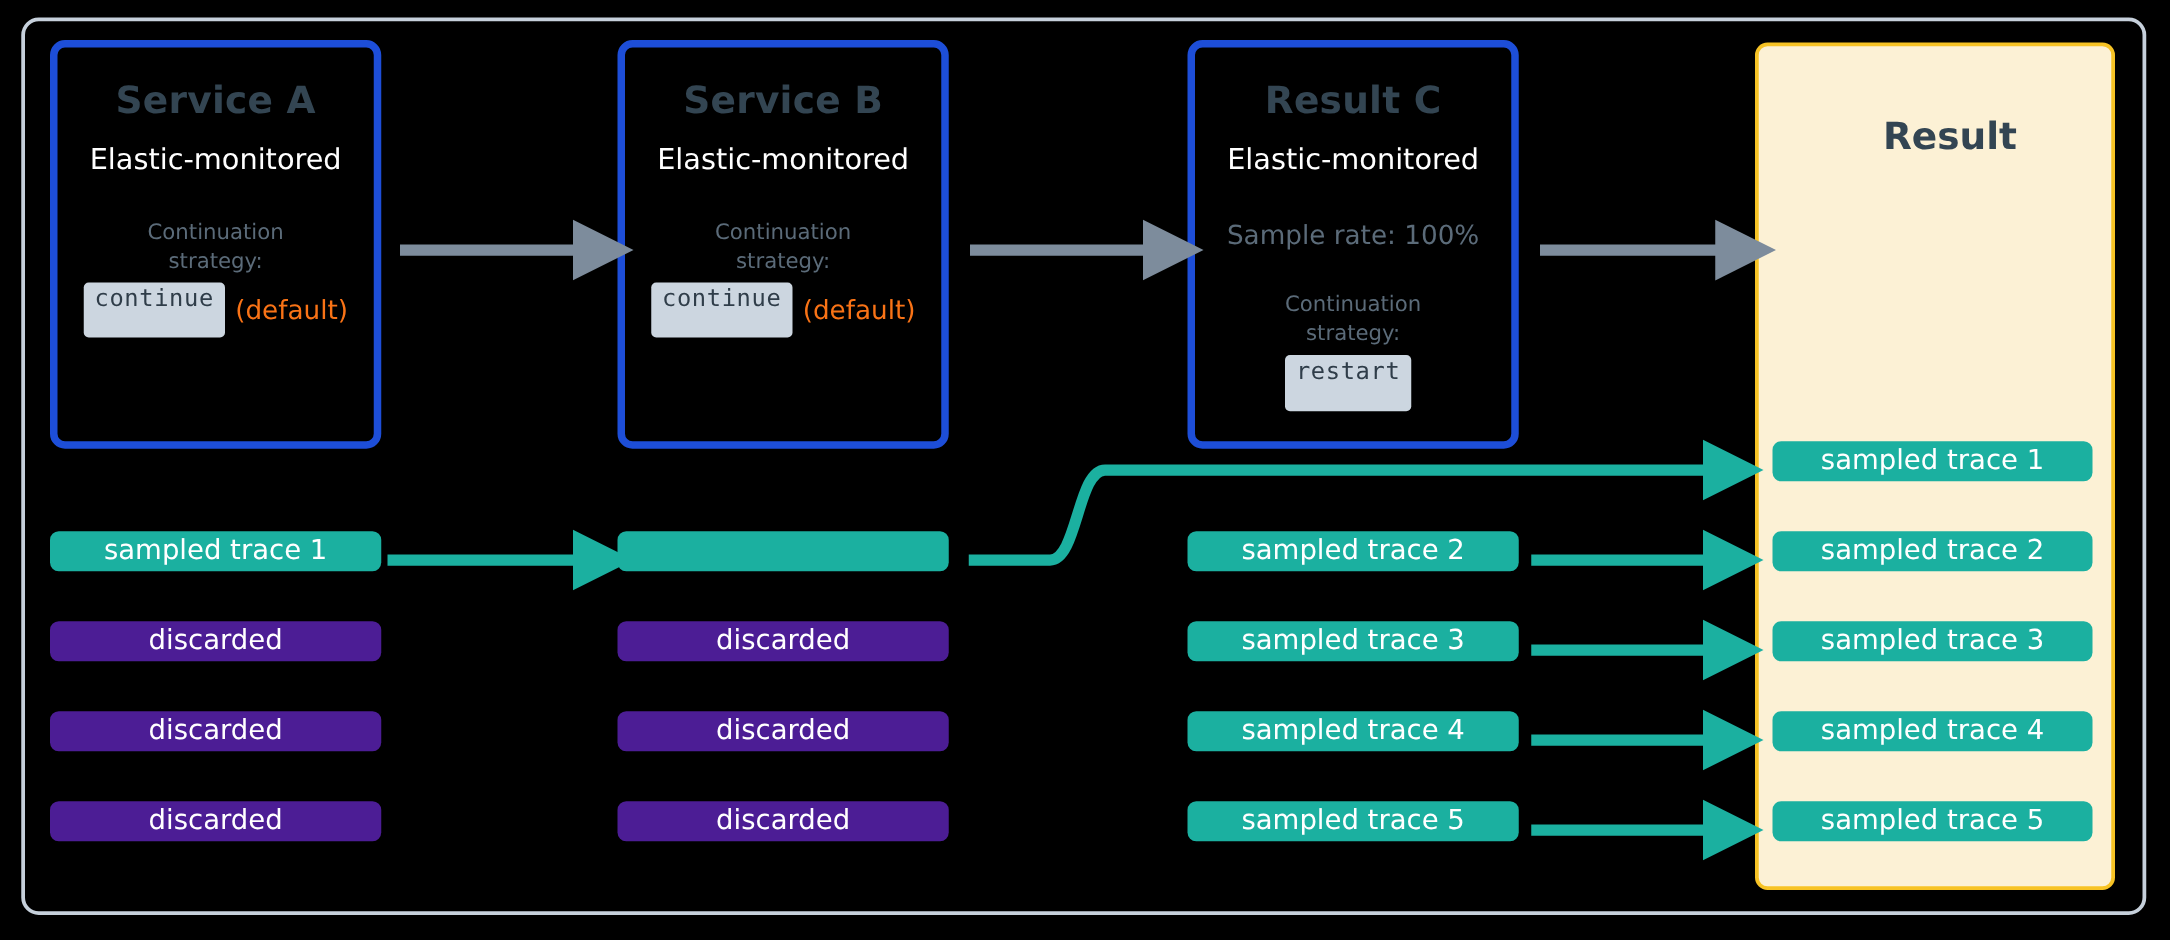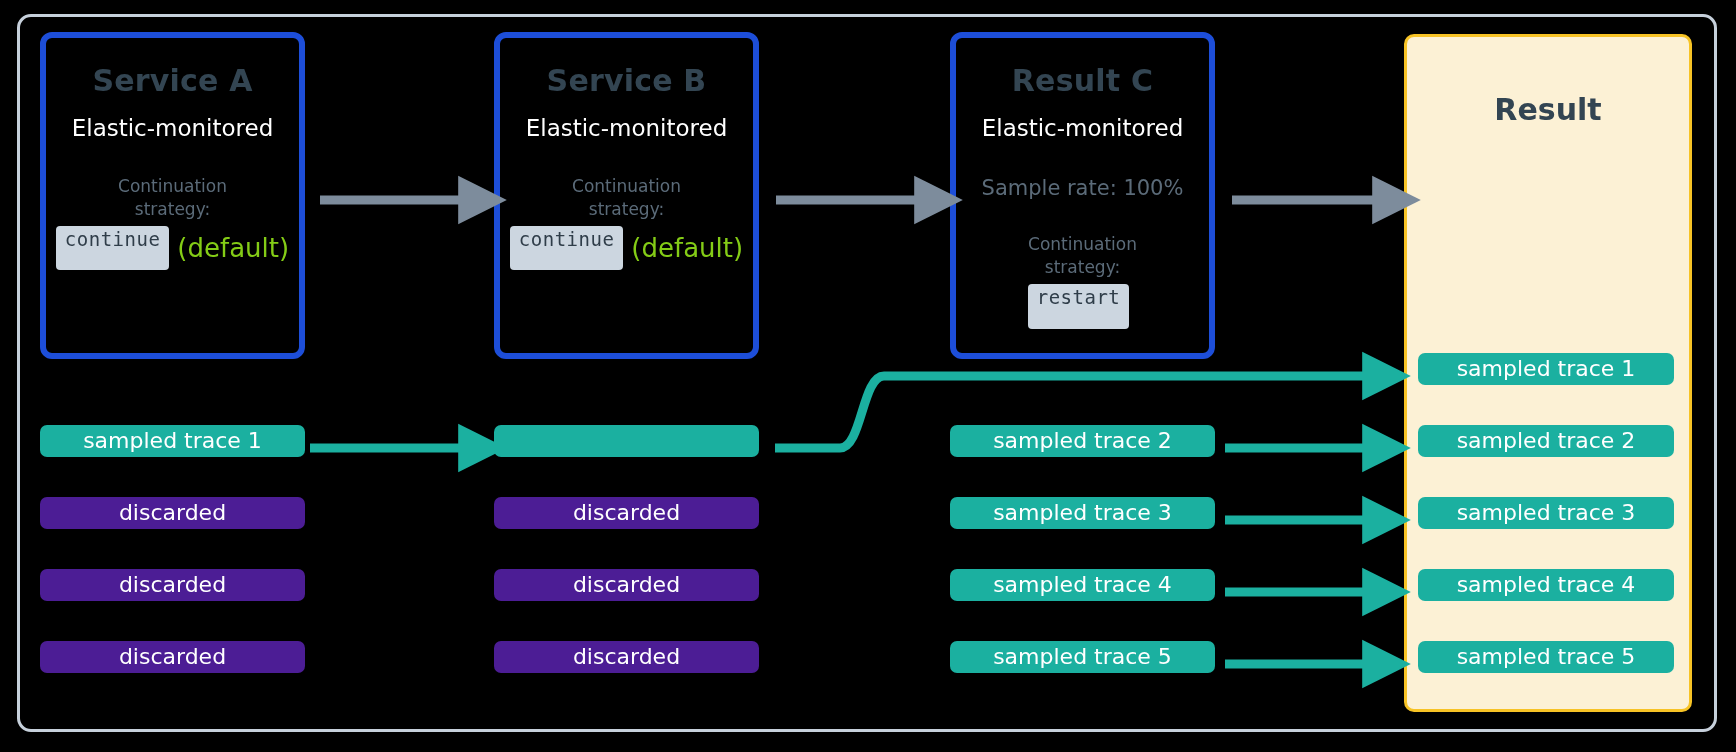--- a/index.html
+++ b/index.html
@@ -79,40 +79,40 @@
     background: #ccd6e0;
     color: #2f3d49;
     font-family: "DejaVu Sans Mono", "Liberation Mono", monospace;
     font-size: 19px;
     padding: 3px 9px 20px 9px;
     border-radius: 4px;
     line-height: 1.15;
     letter-spacing: .5px;
   }
   .svc-default {
-    font-size: 26px;
-    color: #84cc16;
+    font-size: 21px;
+    color: #f97316;
   }
 
   
   .result-panel {
     position: absolute;
     left: 1404px;
     top: 34px;
     width: 288px;
     height: 678px;
     background: #fcf1d5;
     border: 3px solid #f7c325;
     border-radius: 10px;
     box-sizing: border-box;
   }
   .result-title {
     position: absolute;
     top: 55px;
-    left: 0;
+    left: 12px;
     width: 100%;
     text-align: center;
     font-size: 30px;
     font-weight: bold;
     color: #334552;
   }
 
   
   .pill {
     position: absolute;

